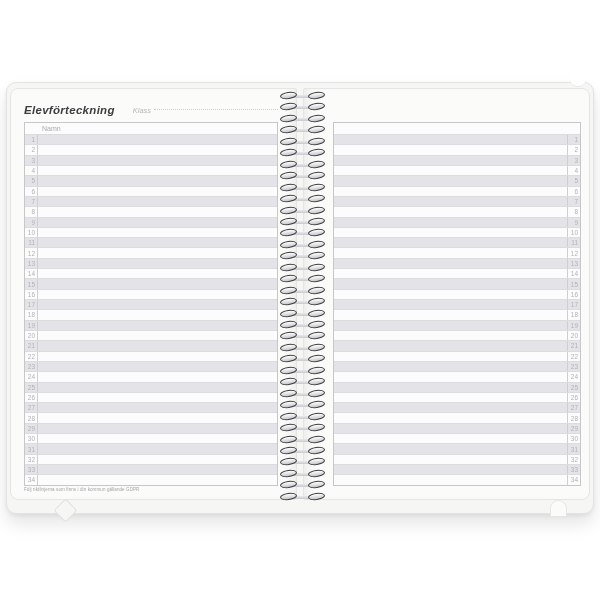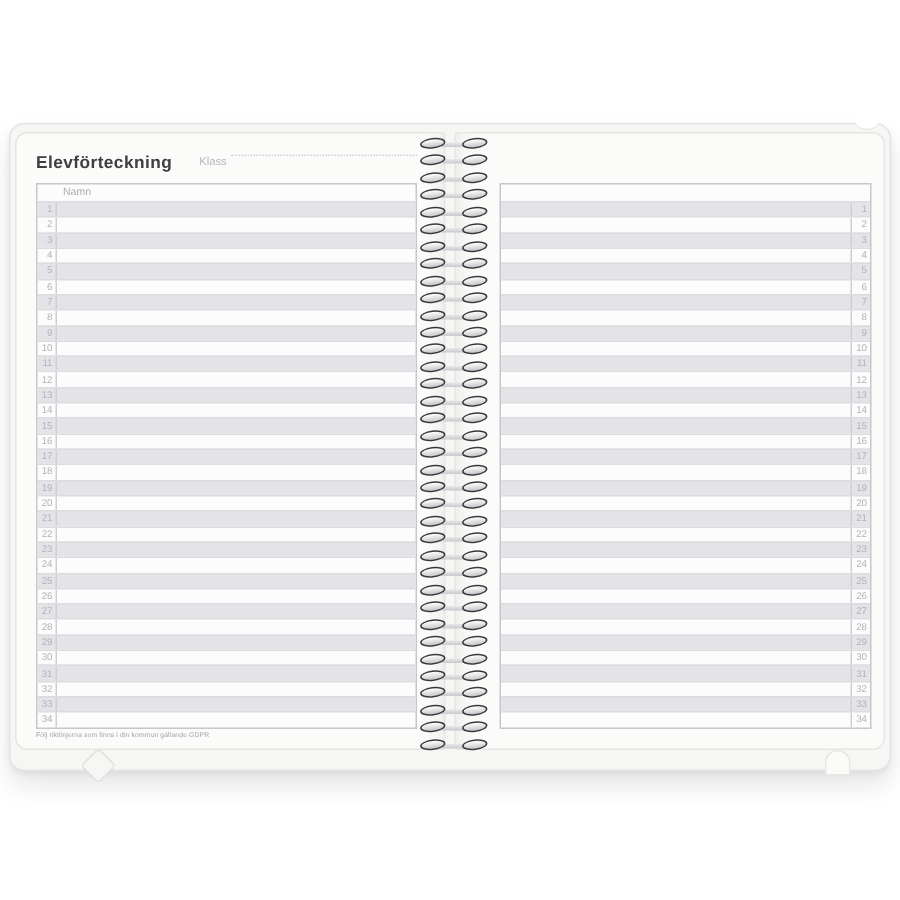--- a/index.html
+++ b/index.html
@@ -56,21 +56,21 @@
     border:1.7px solid #3a3a3e; border-radius:50%;
     background:linear-gradient(#ffffff,#c7c7cb);
     box-sizing:border-box; transform:rotate(-7deg);
   }
   .loop .ring.l { left:1px; }
   .loop .ring.r { left:29px; }
 
   
   .heading-row {
     position:absolute; left:13px; top:13px; width:254px; height:16px;
-    display:flex; align-items:flex-start;
+    display:flex; align-items:center;font-style:italic;
   }
   .title {
     font-size:11.5px; font-weight:700; color:#3e3e41; letter-spacing:0.3px;
     line-height:14px; white-space:nowrap;
   }
   .klass-label {
     margin-left:18px; font-size:7.5px; color:#b6b6ba; line-height:11px; white-space:nowrap;
   }
   .klass-line {
     flex:1; margin-left:3px; margin-bottom:2px;

